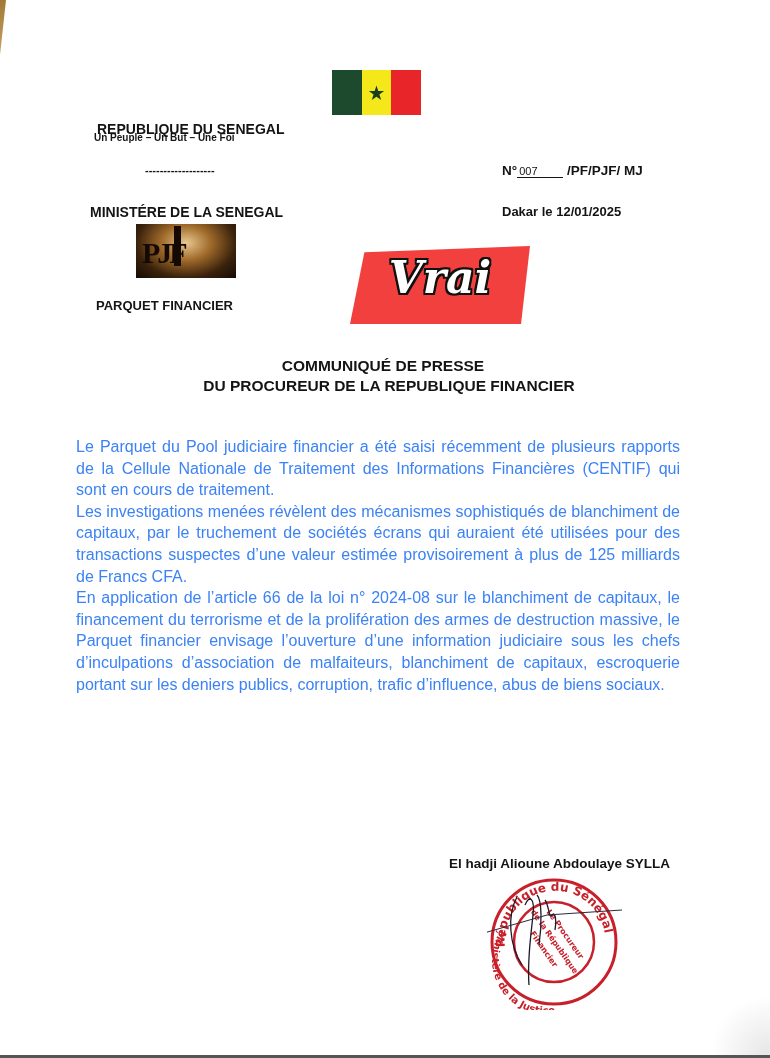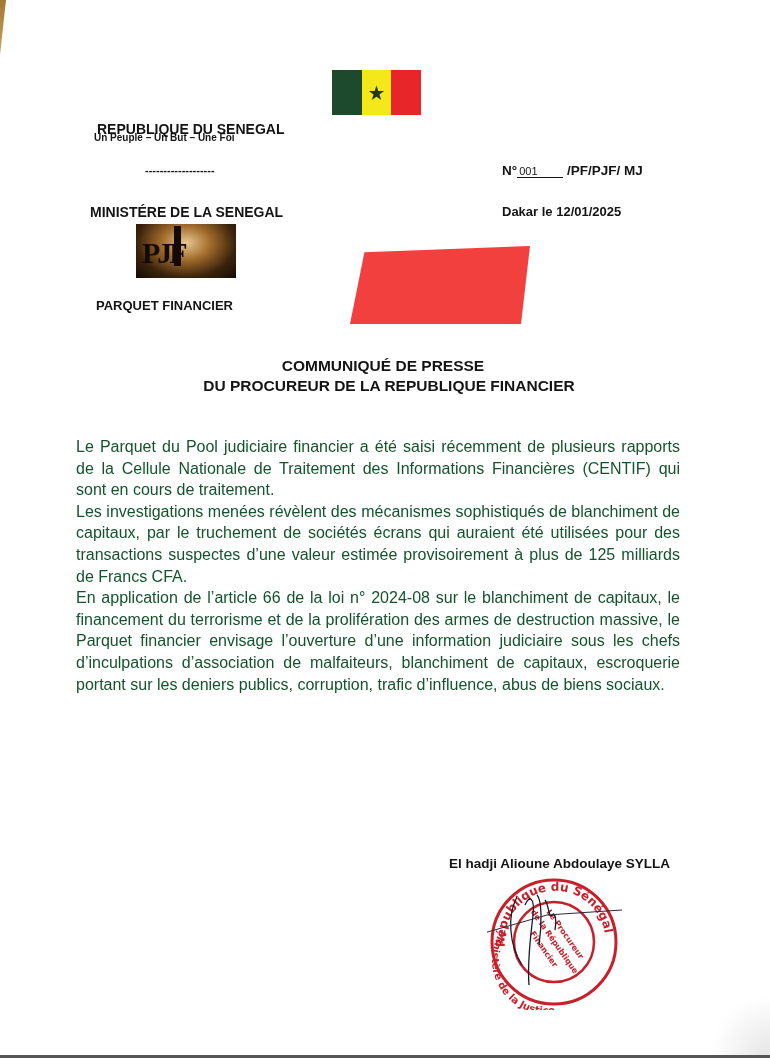--- a/index.html
+++ b/index.html
@@ -75,21 +75,21 @@
     }
     .title {
       position: absolute; left: 0; width: 770px; text-align: center; font-weight: bold;
       font-size: 15.5px; font-family: "Liberation Sans", sans-serif;
     }
     .t1 { top: 357px; left: -2px; }
     .t2 { top: 377px; left: 4px; }
     .body {
       position: absolute; left: 76px; top: 436px; width: 604px;
       font-size: 16px; line-height: 21.6px; text-align: justify;
-      font-family: "Liberation Sans", sans-serif; color: #14532d;
+      font-family: "Liberation Sans", sans-serif; color: #3b82f6;
     }
     .body p { margin: 0; }
     .signer {
       position: absolute; left: 449px; top: 856px; font-weight: bold; font-size: 13.5px;
     }
     .seal {
       position: absolute; left: 487px; top: 875px; width: 135px; height: 135px;
     }
   </style>
 </head>
@@ -105,36 +105,37 @@
     <span class="star">★</span>
   </div>
   <div class="band red"></div>
 </div>
 
 <div class="hdr rep">REPUBLIQUE DU SENEGAL</div>
 <div class="hdr motto">Un Peuple – Un But – Une Foi</div>
 <div class="hdr dashes">-------------------</div>
 
 <div class="hdr numref">
-  <span>N°</span><span class="num">001</span>
+  <span>N°</span><span class="num">007</span>
   <span>/PF/PJF/ MJ</span>
 </div>
 <div class="hdr date">Dakar le 12/01/2025</div>
 
 <div class="hdr ministry">MINISTÉRE DE LA SENEGAL</div>
 
 <div class="logo">
   <div class="beam"></div>
   <span class="lt">PJF</span>
 </div>
 
 <div class="hdr parquet">PARQUET FINANCIER</div>
 
 <div class="stamp-vrai">
   <div class="bg"></div>
+  <div class="word">Vrai</div>
 </div>
 
 <div class="title t1">COMMUNIQUÉ DE PRESSE</div>
 <div class="title t2">DU PROCUREUR DE LA REPUBLIQUE FINANCIER</div>
 
 <div class="body">
   <p>Le Parquet du Pool judiciaire financier a été saisi récemment de plusieurs rapports de la Cellule Nationale de Traitement des Informations Financières (CENTIF) qui sont en cours de traitement.</p>
   <p>Les investigations menées révèlent des mécanismes sophistiqués de blanchiment de capitaux, par le truchement de sociétés écrans qui auraient été utilisées pour des transactions suspectes d’une valeur estimée provisoirement à plus de 125 milliards de Francs CFA.</p>
   <p>En application de l’article 66 de la loi n° 2024-08 sur le blanchiment de capitaux, le financement du terrorisme et de la prolifération des armes de destruction massive, le Parquet financier envisage l’ouverture d’une information judiciaire sous les chefs d’inculpations d’association de malfaiteurs, blanchiment de capitaux, escroquerie portant sur les deniers publics, corruption, trafic d’influence, abus de biens sociaux.</p>
 </div>

